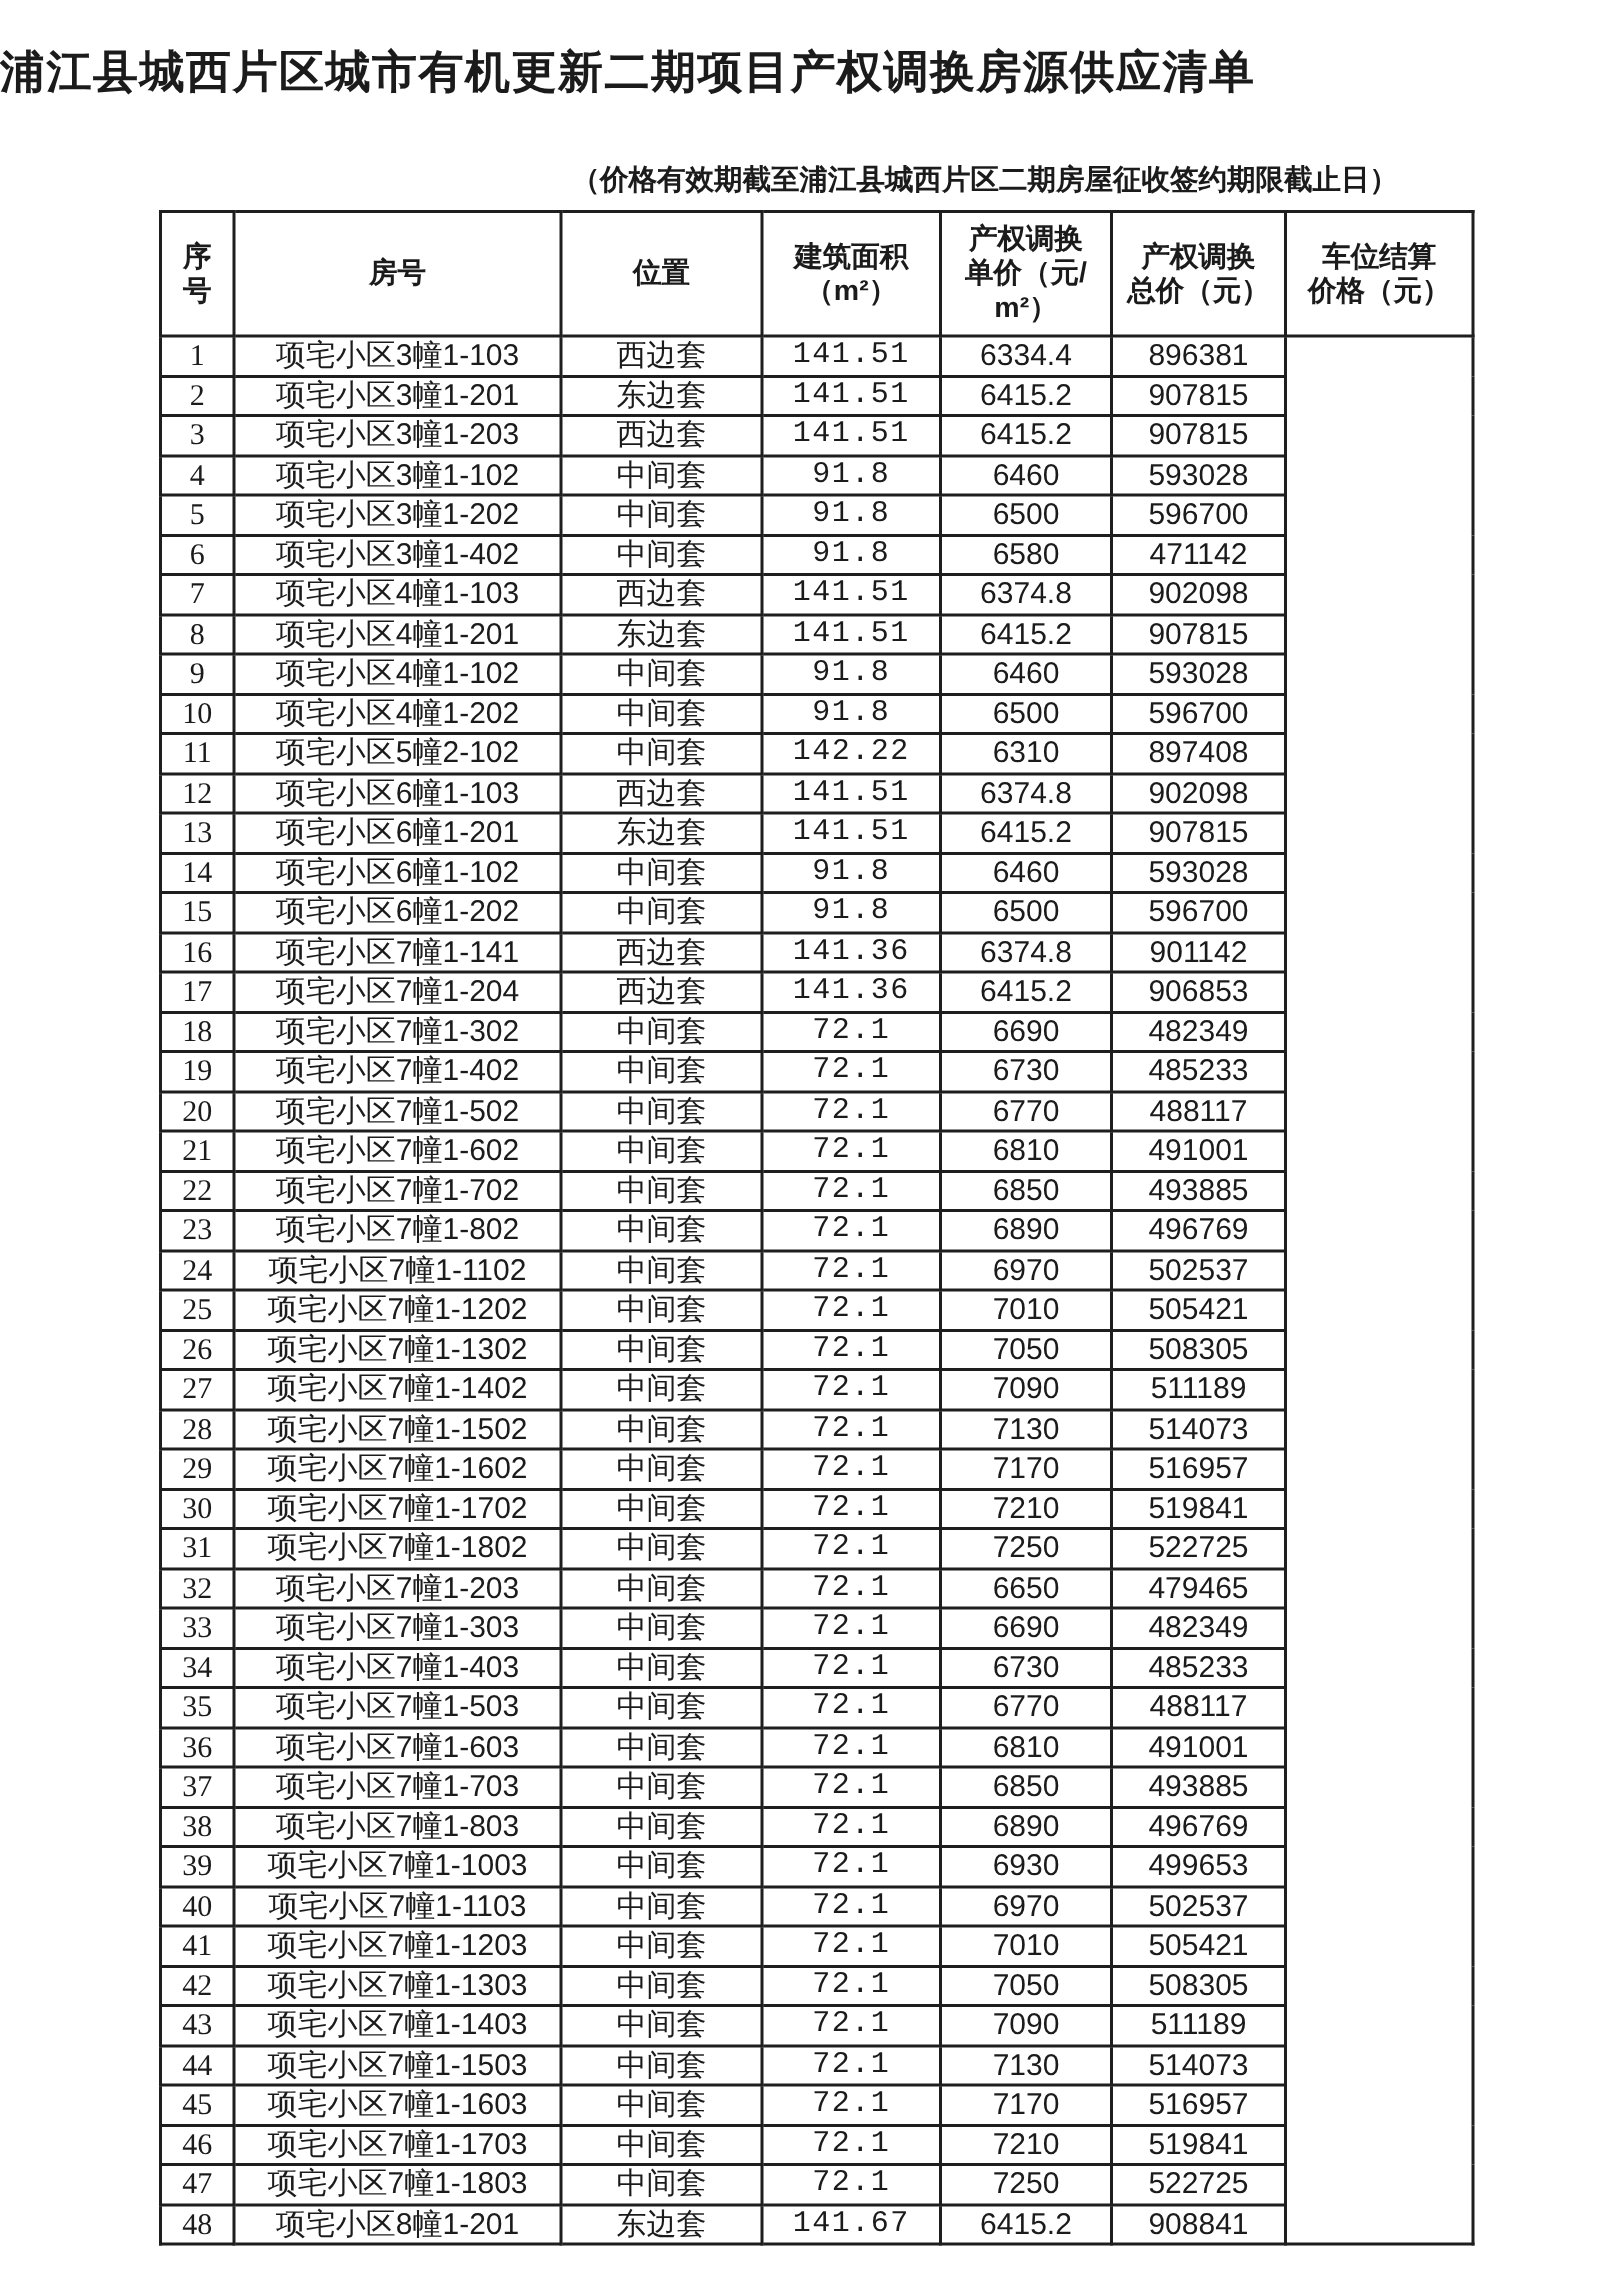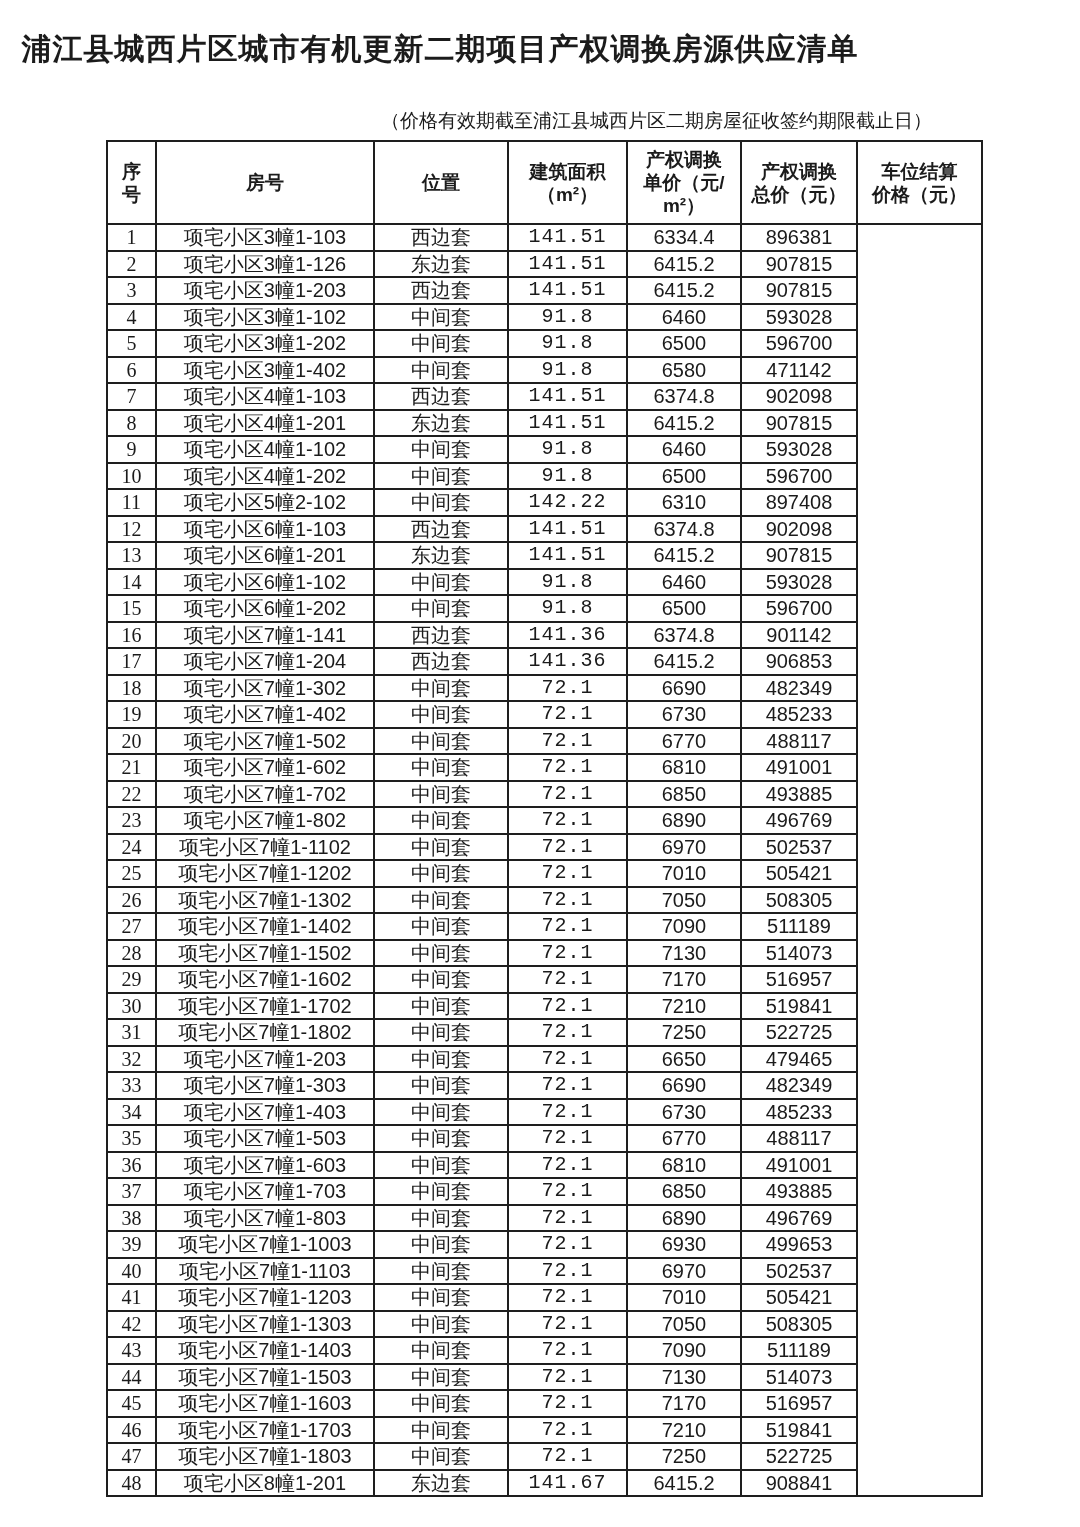--- a/index.html
+++ b/index.html
@@ -13,33 +13,32 @@
     height: 1527px;
     overflow: hidden;
     font-family: "Liberation Sans", sans-serif;
     color: #1b1b1b;
   }
   .title {
     position: absolute;
     top: 29px;
     left: 0;
     width: 880px;
-    text-align: center;
     font-weight: 700;
     font-size: 30px;
     line-height: 40px;
     letter-spacing: 1px;
   }
   .subtitle {
     position: absolute;
     top: 109px;
     left: 0;
     width: 932px;
     text-align: right;
-    font-weight: 400;
+    font-weight: 700;
     font-size: 19px;
     line-height: 24px;
   }
   table.housing {
     position: absolute;
     top: 140px;
     left: 106px;
     width: 875px;
     border-collapse: collapse;
     table-layout: fixed;
@@ -122,21 +121,21 @@
         <td class="c0">1</td>
         <td class="c1">项宅小区3幢1-103</td>
         <td class="c2">西边套</td>
         <td class="c3">141.51</td>
         <td class="c4">6334.4</td>
         <td class="c5">896381</td>
         <td rowspan="48" class="parking-cell"></td>
       </tr>
       <tr>
         <td class="c0">2</td>
-        <td class="c1">项宅小区3幢1-126</td>
+        <td class="c1">项宅小区3幢1-201</td>
         <td class="c2">东边套</td>
         <td class="c3">141.51</td>
         <td class="c4">6415.2</td>
         <td class="c5">907815</td>
       </tr>
       <tr>
         <td class="c0">3</td>
         <td class="c1">项宅小区3幢1-203</td>
         <td class="c2">西边套</td>
         <td class="c3">141.51</td>

